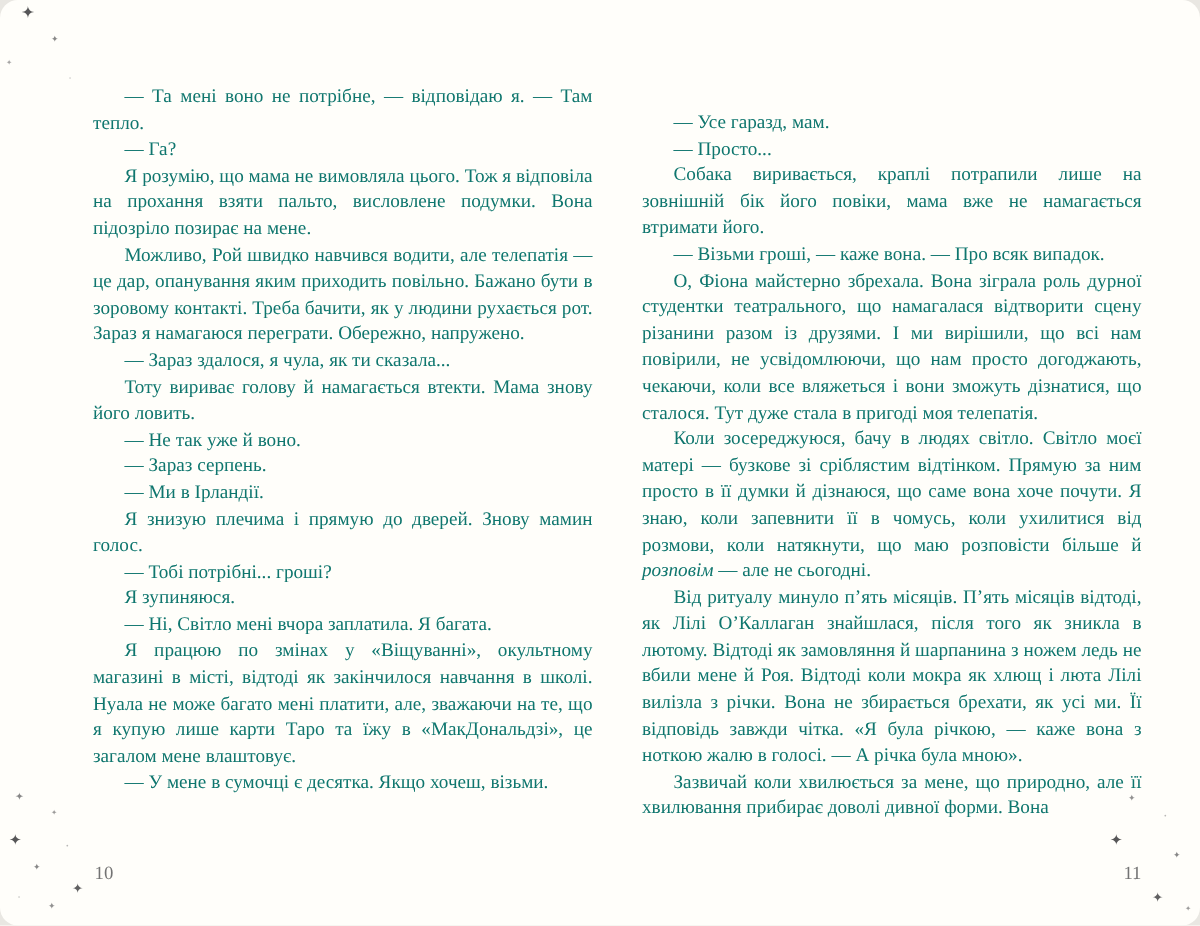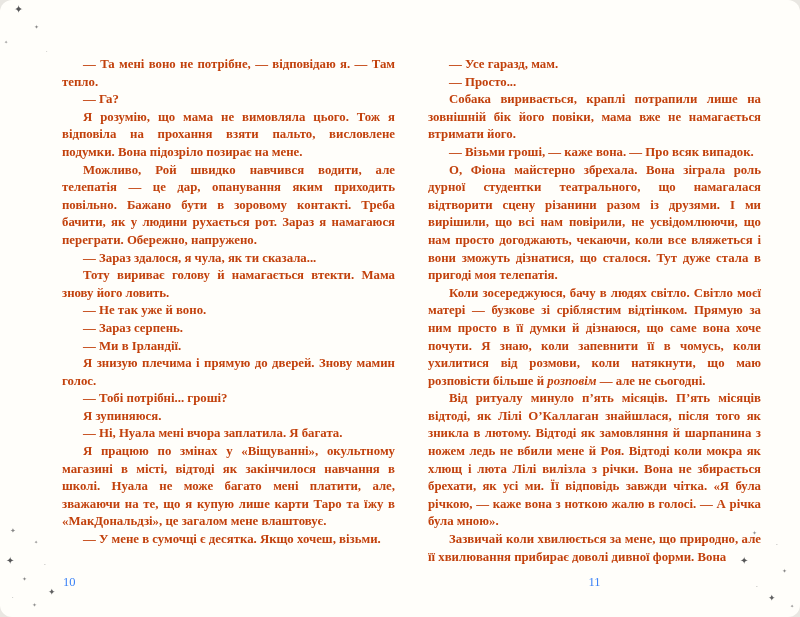--- a/index.html
+++ b/index.html
@@ -19,39 +19,38 @@
     background: #fffefa;
     border-radius: 12px;
     overflow: hidden;
   }
   .page {
     position: absolute;
     top: 56px;
     width: 333px;
     font-size: 12.8px;
     line-height: 17.6px;
-    color: #c2410c;
+    color: #0f766e;
     text-align: justify;
-    font-weight: bold;
   }
   .page-left  { left: 62px; }
-  .page-right { left: 428px; }
+  .page-right { left: 428px; margin-top: 17px; }
   .page p {
     margin: 0;
     text-indent: 21px;
   }
   .page p span.i { font-style: italic; }
   .pageno {
     position: absolute;
     top: 575px;
     font-size: 12.5px;
-    color: #3b82f6;
+    color: #737373;
   }
   .pageno-left  { left: 63px; }
-  .pageno-right { left: 428px; width: 333px; text-align: center; }
+  .pageno-right { left: 428px; width: 333px; text-align: right; }
   .sparkle {
     position: absolute;
     color: #39393b;
     line-height: 1;
     user-select: none;
   }
 </style>
 </head>
 <body>
 
@@ -86,21 +85,21 @@
         <p><span>Я розумію, що мама не вимовляла цього. Тож я відповіла на прохання взяти пальто, висловлене подумки. Вона підозріло позирає на мене.</span></p>
         <p><span>Можливо, Рой швидко навчився водити, але телепатія — це дар, опанування яким приходить повільно. Бажано бути в зоровому контакті. Треба бачити, як у людини рухається рот. Зараз я намагаюся переграти. Обережно, напружено.</span></p>
         <p><span>— Зараз здалося, я чула, як ти сказала...</span></p>
         <p><span>Тоту вириває голову й намагається втекти. Мама знову його ловить.</span></p>
         <p><span>— Не так уже й воно.</span></p>
         <p><span>— Зараз серпень.</span></p>
         <p><span>— Ми в Ірландії.</span></p>
         <p><span>Я знизую плечима і прямую до дверей. Знову мамин голос.</span></p>
         <p><span>— Тобі потрібні... гроші?</span></p>
         <p><span>Я зупиняюся.</span></p>
-        <p><span>— Ні, Нуала мені вчора заплатила. Я багата.</span></p>
+        <p><span>— Ні, Світло мені вчора заплатила. Я багата.</span></p>
         <p><span>Я працюю по змінах у «Віщуванні», окультному магазині в місті, відтоді як закінчилося навчання в школі. Нуала не може багато мені платити, але, зважаючи на те, що я купую лише карти Таро та їжу в «МакДональдзі», це загалом мене влаштовує.</span></p>
         <p><span>— У мене в сумочці є десятка. Якщо хочеш, візьми.</span></p>
       </div>
   </section>
 
   <section class="page page-right">
     <div>
         <p><span>— Усе гаразд, мам.</span></p>
         <p><span>— Просто...</span></p>
         <p><span>Собака виривається, краплі потрапили лише на зовнішній бік його повіки, мама вже не намагається втримати його.</span></p>

